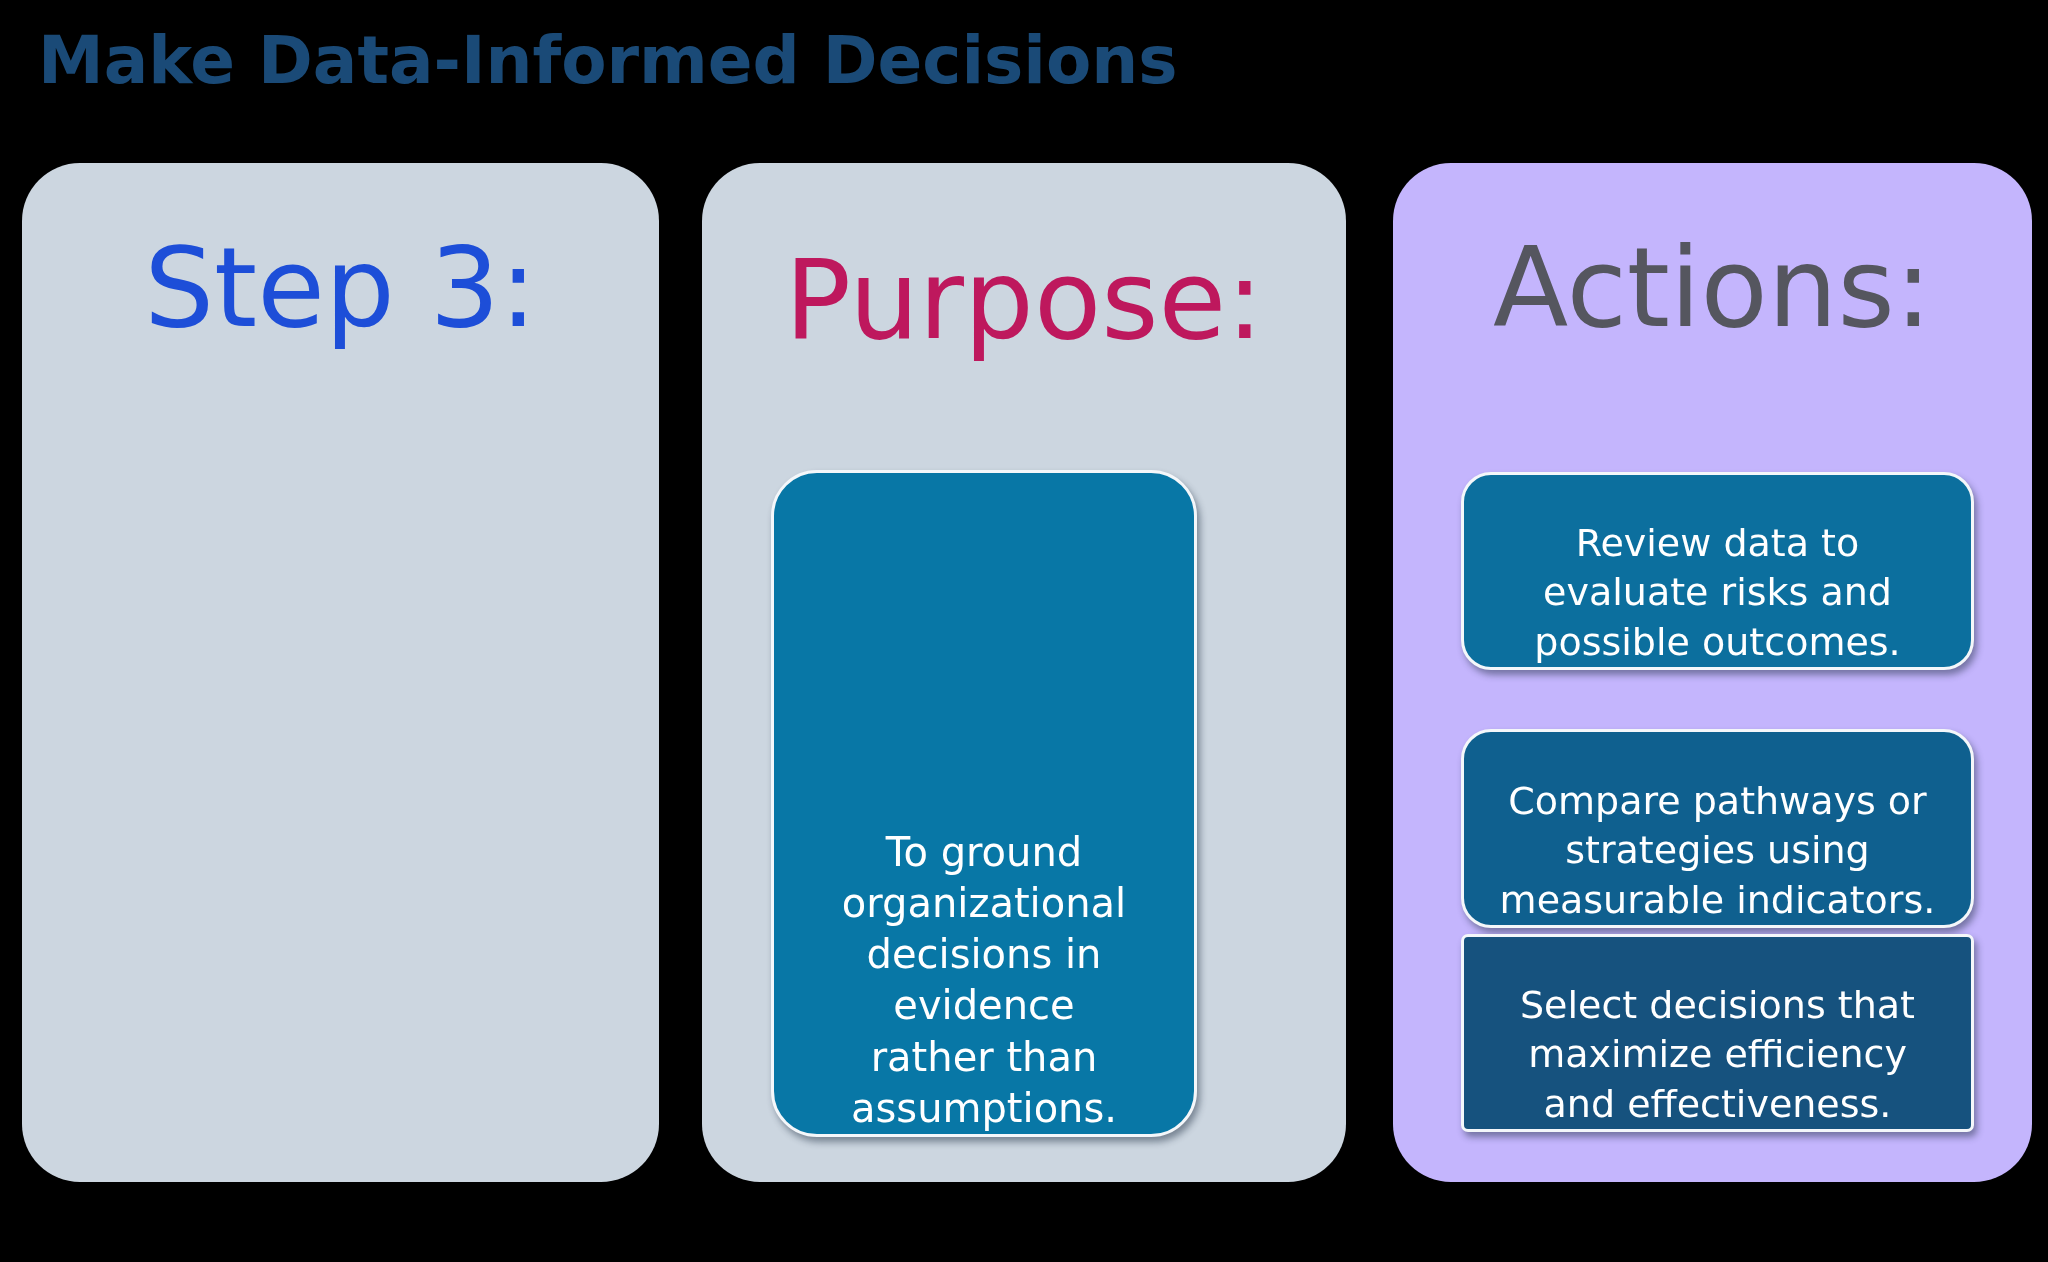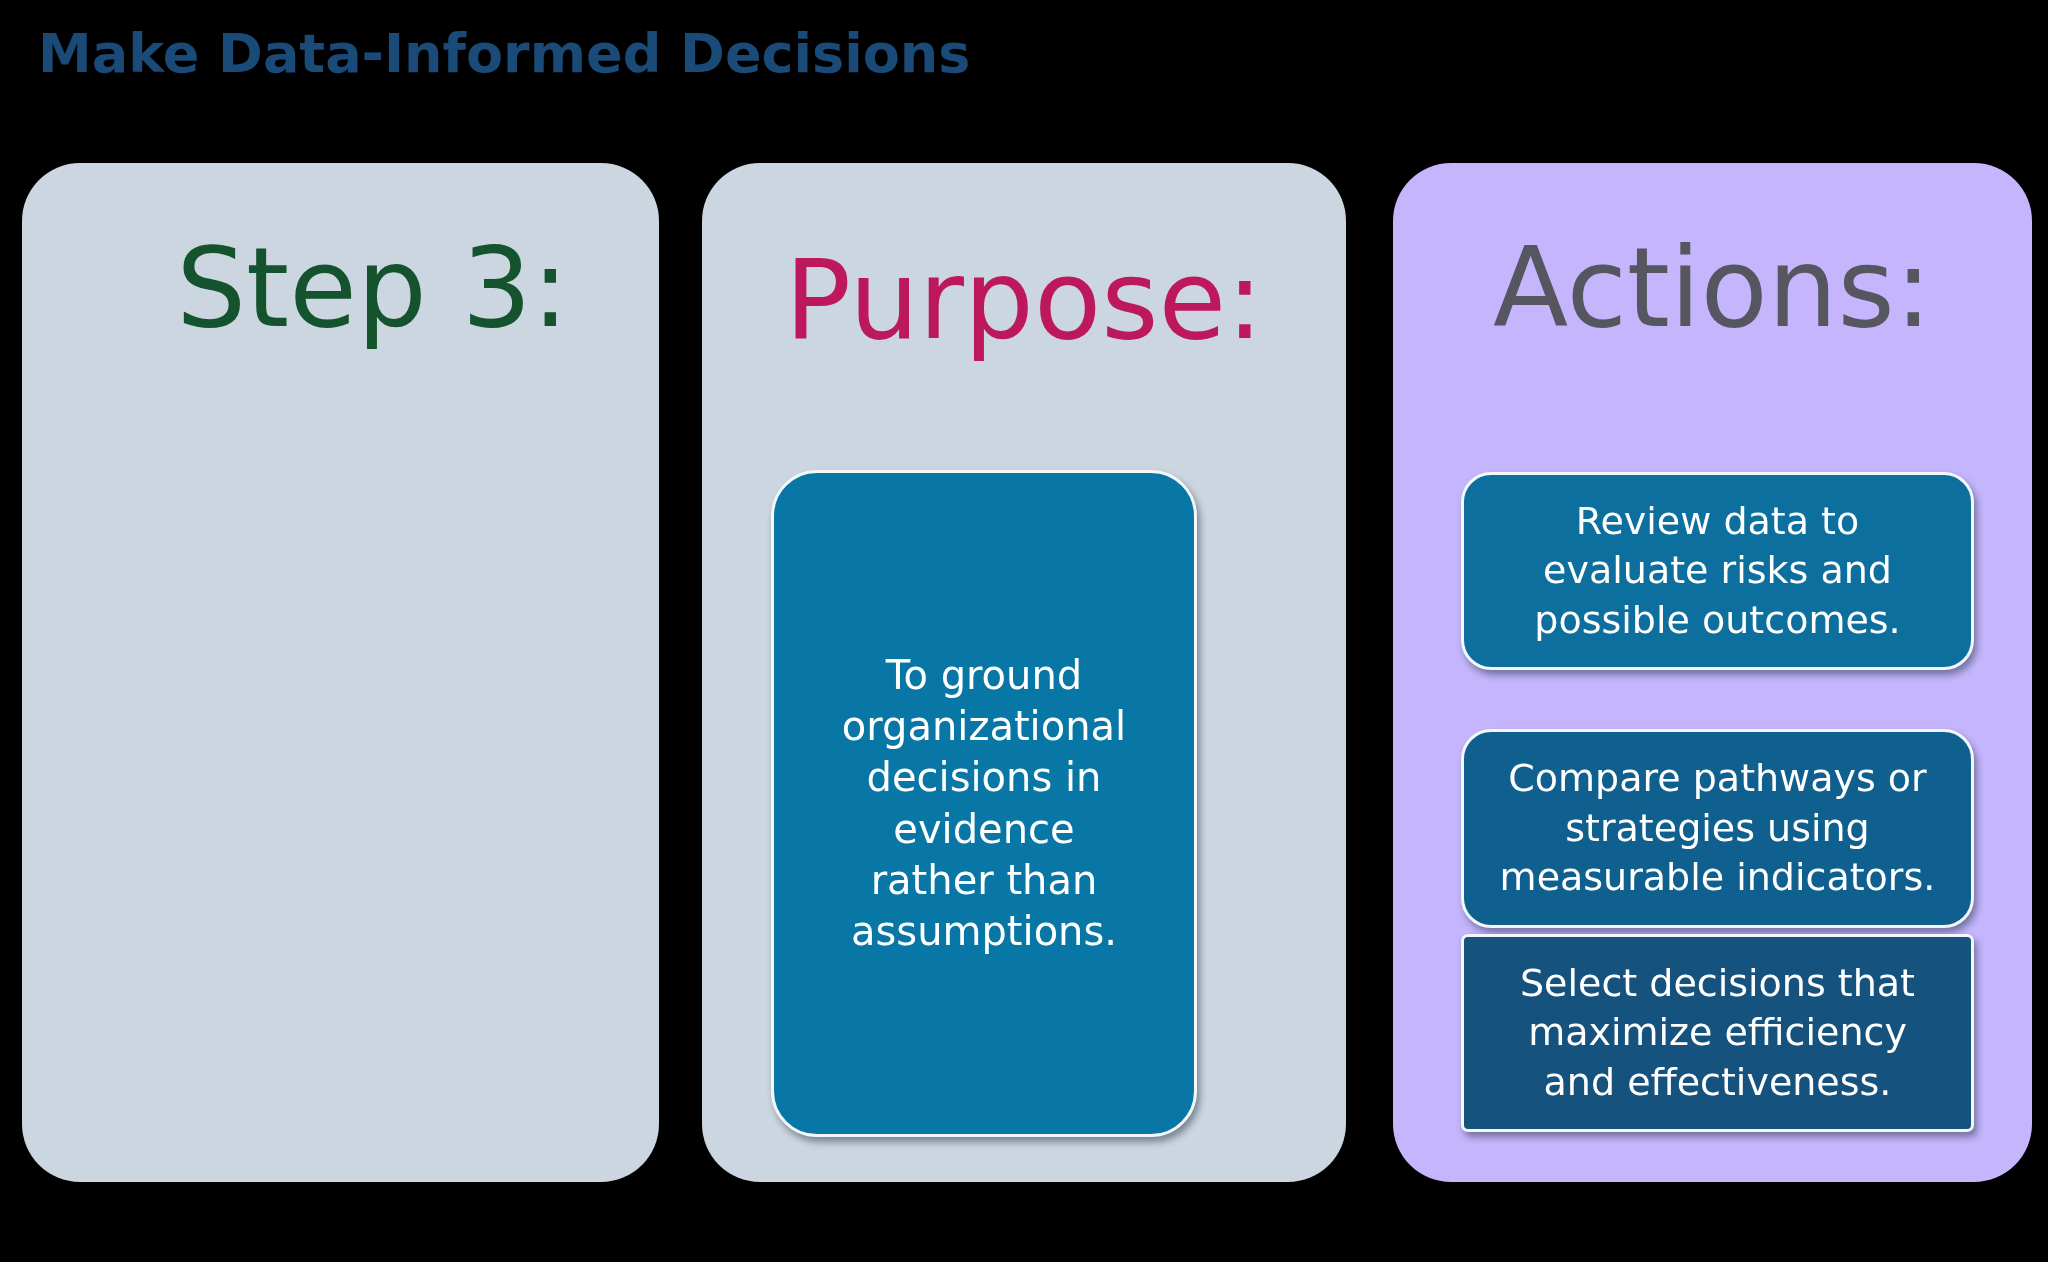--- a/index.html
+++ b/index.html
@@ -12,21 +12,21 @@
     width: 2048px;
     height: 1262px;
     background: #000000;
     overflow: hidden;
     font-family: "DejaVu Sans", sans-serif;
   }
   .slide-title {
     position: absolute;
     left: 38px;
     top: 22px;
-    font-size: 54px;
+    font-size: 66px;
     font-weight: bold;
     letter-spacing: 0px;
     color: #1a4a77;
     white-space: nowrap;
   }
   .card {
     position: absolute;
     top: 163px;
     height: 1019px;
     background: #ccd6e0;
@@ -45,21 +45,21 @@
     font-size: 110px;
     line-height: 1.15;
     color: #55565f;
     white-space: nowrap;
   }
   .inner-box {
     position: absolute;
     box-sizing: border-box;
     border: 3px solid #f4f7fa;
     display: flex;
-    align-items: center;
+    align-items: flex-end;
     justify-content: center;
     text-align: center;
     color: #ffffff;
     box-shadow: 3px 5px 7px rgba(20, 35, 55, 0.45);
   }
   .inner-box .box-text {
     white-space: pre-line;
   }
   .purpose-box {
     left: 69px;
@@ -84,21 +84,21 @@
   .action-box-3 { top: 771px; background: #16527e; }
 </style>
 </head>
 <body>
 
 <div class="canvas">
 
   <div class="slide-title" style="color: rgb(26, 74, 119);">Make Data-Informed Decisions</div>
 
   <section class="card card-step" style="background-color: rgb(204, 214, 224);">
-    <div class="card-heading" style="color: #14532d; padding-left: 32px;">Step 3:</div>
+    <div class="card-heading" style="color: #1d4ed8;">Step 3:</div>
   </section>
 
   <section class="card card-purpose" style="background-color: rgb(204, 214, 224);">
     <div class="card-heading" style="color: #be185d; margin-top: 12px;">Purpose:</div>
     <div class="inner-box purpose-box" style="background-color: rgb(8, 119, 166);">
       <span class="box-text">To ground
 organizational
 decisions in evidence
 rather than
 assumptions.</span>

